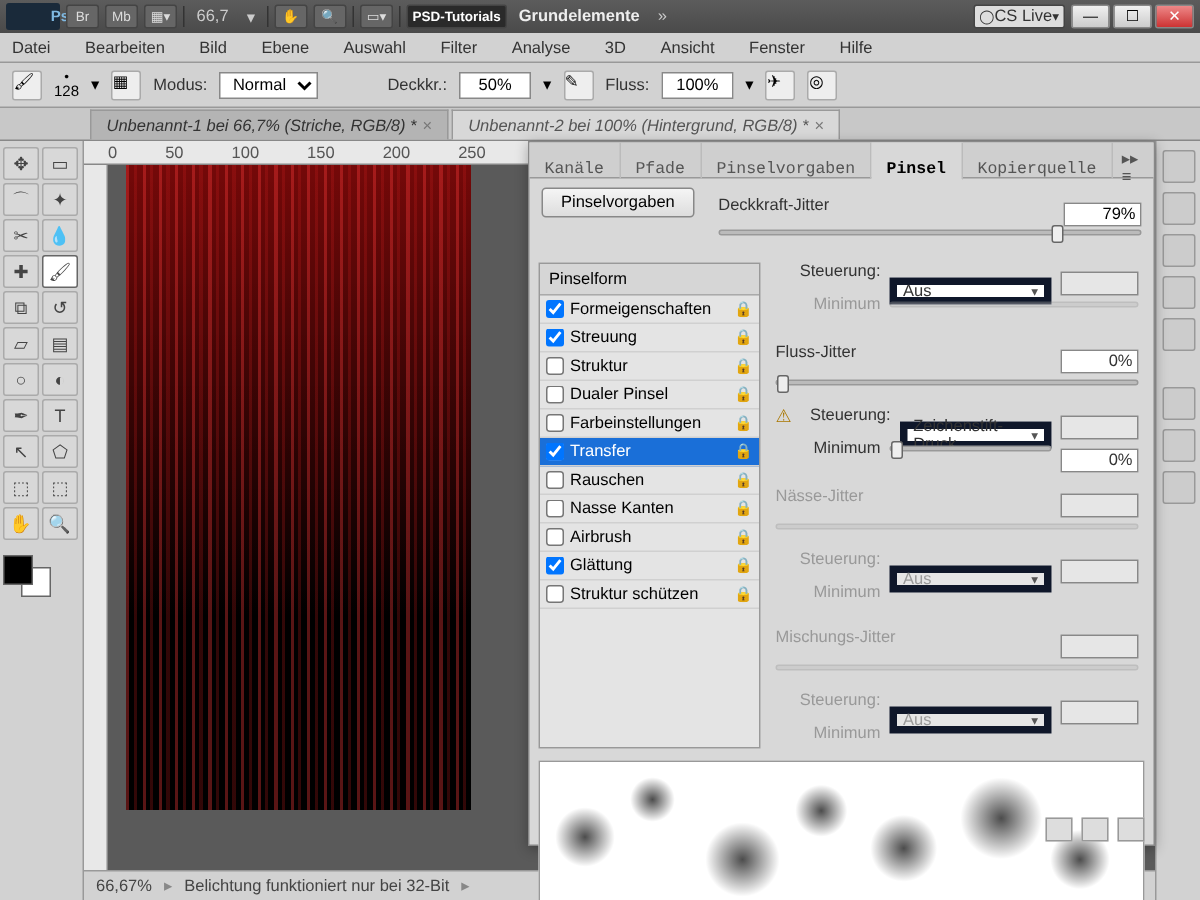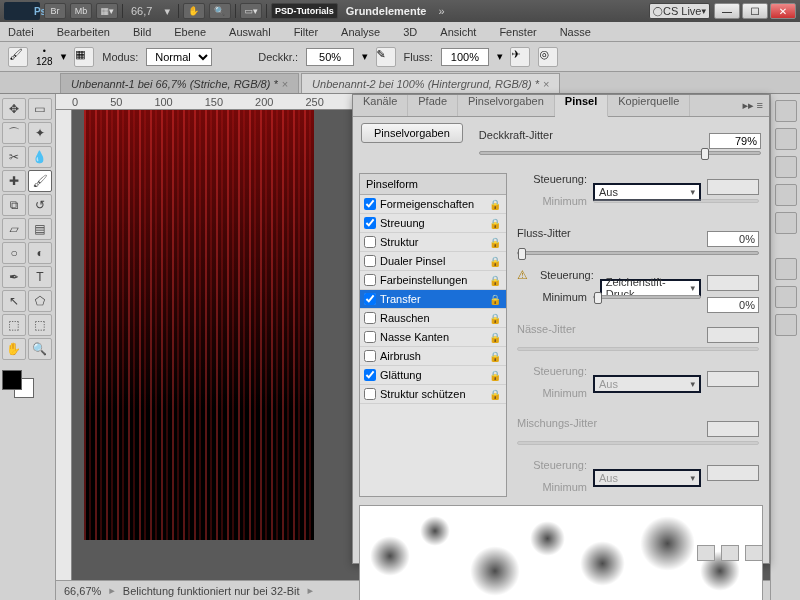--- a/index.html
+++ b/index.html
@@ -41,41 +41,41 @@
 .ruler-v { width: 16px; background: #e8e8e8; border-right: 1px solid #888; }
 .canvas-area { flex: 1; background: #5a5a5a; position: relative; overflow: hidden; }
 .artwork { position: absolute; left: 12px; top: 0; width: 230px; height: 430px; background: linear-gradient(to bottom, rgba(120,0,0,0.9), #000 70%); overflow: hidden; }
 .artwork::before { content:""; position:absolute; inset:0; background: repeating-linear-gradient(90deg, rgba(255,60,60,0.35) 0 2px, rgba(0,0,0,0) 2px 5px, rgba(200,30,30,0.25) 5px 7px, rgba(0,0,0,0) 7px 11px); }
 .statusbar { height: 20px; background: #d2d2d2; border-top: 1px solid #999; display: flex; align-items: center; padding: 0 8px; gap: 8px; color: #444; font-size: 10px; }
 .rightcol { width: 30px; background: #d2d2d2; border-left: 1px solid #999; display: flex; flex-direction: column; gap: 6px; padding: 6px 3px; align-items: center; }
 .rightcol .ric { width: 22px; height: 22px; background: #ccc; border: 1px solid #999; border-radius: 2px; }
 
 .panel { position: absolute; right: 30px; top: 0; width: 418px; height: 470px; background: #d8d8d8; border: 1px solid #888; display: flex; flex-direction: column; box-shadow: 0 2px 8px rgba(0,0,0,0.3); }
 .ptabs { height: 24px; display: flex; background: #cfcfcf; border-bottom: 1px solid #999; }
-.ptab { padding: 0 10px; color: #555; border-right: 1px solid #bbb; }
+.ptab { padding: 12px 10px; color: #555; border-right: 1px solid #bbb; font-family: Liberation Mono, monospace; }
 .ptab.active { background: #d8d8d8; color: #000; font-weight: bold; border-bottom: 1px solid #d8d8d8; margin-bottom: -1px; }
 .ptabs .pmore { margin-left: auto; padding: 4px 6px; color: #555; }
 .pbody { flex: 1; display: flex; flex-direction: column; }
 .ptoprow { padding: 6px 8px; display: flex; gap: 16px; align-items: flex-start; }
 .presetbtn { padding: 3px 12px; background: linear-gradient(#f5f5f5,#ddd); border: 1px solid #888; border-radius: 3px; }
 .psplit { flex: 1; display: flex; min-height: 0; }
 .pleft { width: 148px; border: 1px solid #999; margin: 4px 0 4px 6px; background: #e4e4e4; display: flex; flex-direction: column; }
 .plhead { padding: 4px 6px; background: #d6d6d6; border-bottom: 1px solid #aaa; }
 .plitem { display: flex; align-items: center; padding: 3px 4px; gap: 4px; border-bottom: 1px solid #d0d0d0; }
 .plitem.selected { background: #1a6fd8; color: #fff; }
 .plitem input[type=checkbox] { width: 12px; height: 12px; }
 .plitem .lock { margin-left: auto; color: #666; font-size: 10px; }
 .plitem.selected .lock { color: #dde; }
 .pright { flex: 1; padding: 0 10px 4px 10px; display: flex; flex-direction: column; gap: 2px; color: #333; }
 .prow { display: flex; align-items: center; gap: 6px; height: 20px; }
 .prow .plabel { flex: 0 0 70px; text-align: right; }
 .prow .plabel.left { text-align: left; flex: 1; }
 .valfield { width: 52px; height: 16px; background: #fff; border: 1px solid #888; text-align: right; padding: 0 3px; display:inline-flex; align-items:center; justify-content:flex-end;margin-top:16px; }
 .valfield.dis { background: #e6e6e6; color:#aaa; }
-.pselect { flex: 1; height: 18px; border: 2px solid #0f172a; background: #fff; padding: 0 4px; display:flex; align-items:center; justify-content:space-between;margin-top:25px; }
+.pselect { flex: 1; height: 18px; border: 5px solid #0f172a; background: #fff; padding: 0 4px; display:flex; align-items:center; justify-content:space-between;margin-top:25px; }
 .pselect.dis { background: #e6e6e6; color: #999; }
 .pselect::after { content: "▾"; color: #555; font-size: 9px; }
 .slider { flex: 1; height: 4px; background: #bbb; border: 1px solid #999; border-radius: 2px; position: relative; }
 .slider .thumb { position: absolute; top: -4px; width: 8px; height: 12px; background: #eee; border: 1px solid #666; border-radius: 2px; }
 .sectitle { font-size: 11px; color: #333; margin-top: 4px; }
 .sectitle.dis { color: #999; }
 .warn { color: #aa7700; font-size: 12px; }
 .preview { height: 96px; margin: 4px 6px 26px 6px; border: 1px solid #999; background: #fff; position: relative; overflow: hidden; }
 .preview .blob { position: absolute; border-radius: 50%; background: radial-gradient(circle, rgba(0,0,0,0.7), rgba(0,0,0,0) 70%); }
 .pfoot { position: absolute; bottom: 2px; right: 6px; display: flex; gap: 6px; }
@@ -114,21 +114,21 @@
   <span class="menu-item">Datei</span>
   <span class="menu-item">Bearbeiten</span>
   <span class="menu-item">Bild</span>
   <span class="menu-item">Ebene</span>
   <span class="menu-item">Auswahl</span>
   <span class="menu-item">Filter</span>
   <span class="menu-item">Analyse</span>
   <span class="menu-item">3D</span>
   <span class="menu-item">Ansicht</span>
   <span class="menu-item">Fenster</span>
-  <span class="menu-item">Nasse</span>
+  <span class="menu-item">Hilfe</span>
 </div>
 
 <div class="optbar">
   <div class="ico">🖌</div>
   <div style="display:flex;flex-direction:column;align-items:center">
     <span style="font-size:9px">•</span>
     <span style="font-size:10px">128</span>
   </div>
   <span>▾</span>
   <div class="ico">▦</div>

